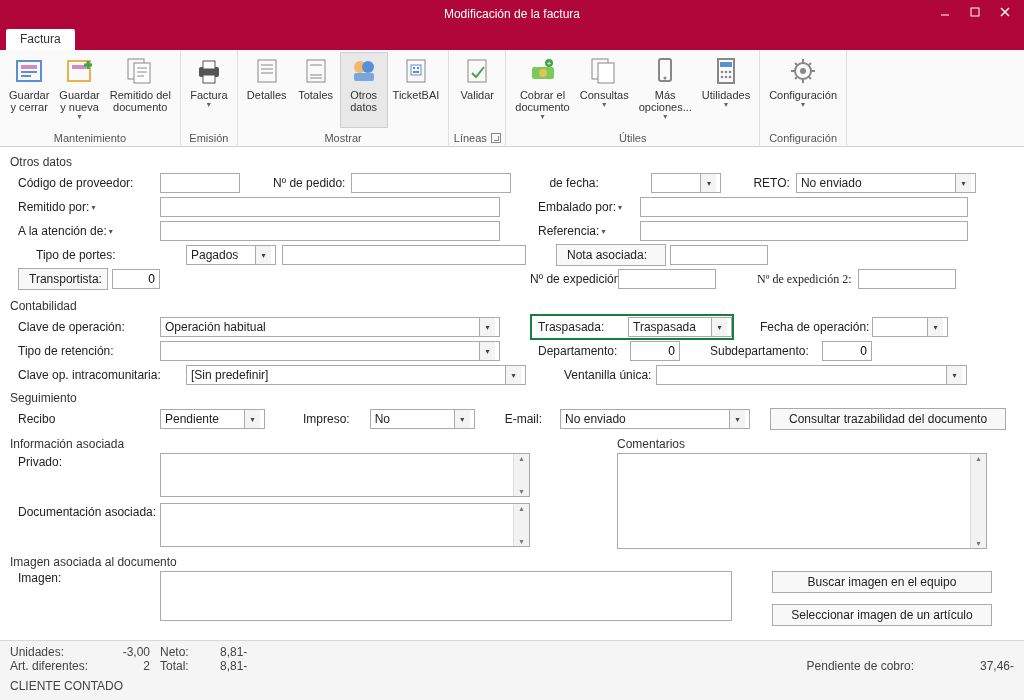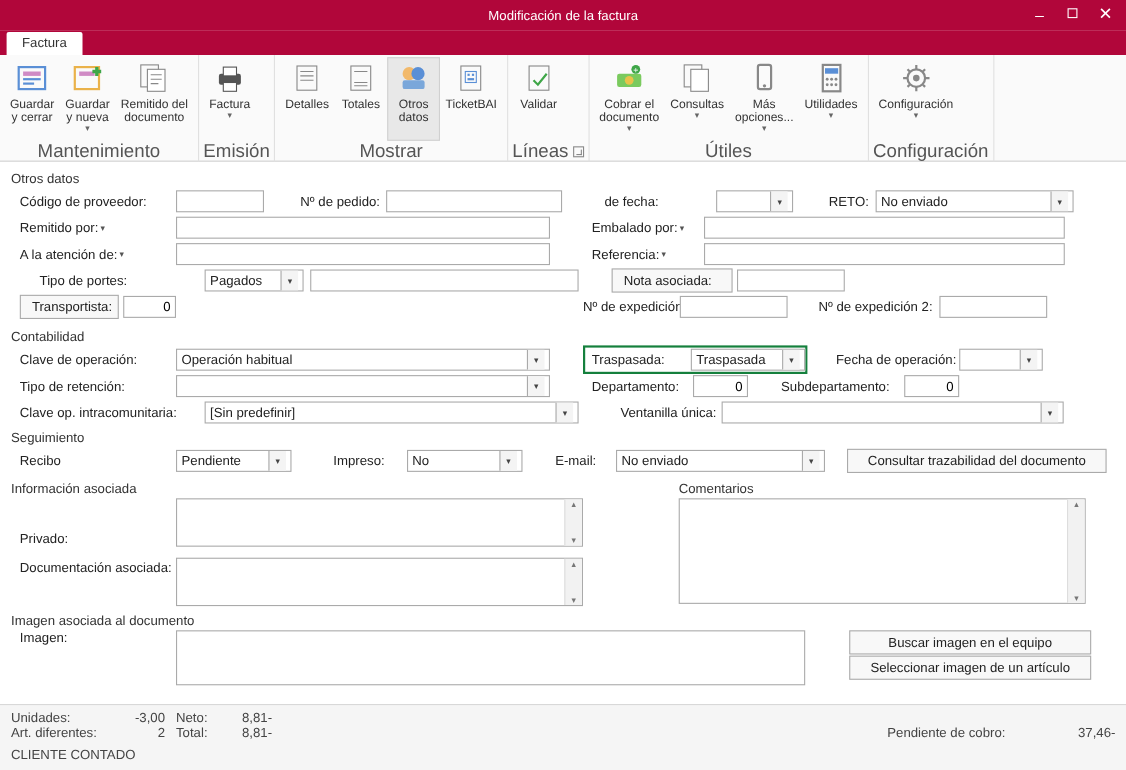--- a/index.html
+++ b/index.html
@@ -7,21 +7,21 @@
   .titlebar { background:#b1063a; height:28px; color:#fff; display:flex; align-items:center; position:relative; }
   .titlebar .title { position:absolute; left:0; right:0; text-align:center; font-size:12px; }
   .winbtns { position:absolute; right:4px; top:0; display:flex; gap:0; }
   .winbtn { width:30px; height:24px; display:flex; align-items:center; justify-content:center; color:#fff; font-size:12px; }
   .winbtn svg { stroke:#fff; }
   .tabrow { background:#b1063a; height:22px; display:flex; align-items:flex-end; padding-left:6px; }
   .tab { background:#fff; color:#333; font-size:12px; padding:3px 14px 4px 14px; border-top-left-radius:2px; border-top-right-radius:2px; }
   .ribbon { height:97px; border-bottom:1px solid #d0d0d0; display:flex; background:#fafafa; }
   .group { display:flex; flex-direction:column; border-right:1px solid #e0e0e0; height:97px; }
   .group-body { flex:1; display:flex; align-items:flex-start; padding:2px 4px 0 4px; }
-  .group-label { text-align:center; font-size:17px; color:#555; padding:0 4px 3px 4px; white-space:nowrap; display:flex; align-items:center; justify-content:center; gap:4px;}
+  .group-label { text-align:center; font-size:11px; color:#555; padding:0 4px 3px 4px; white-space:nowrap; display:flex; align-items:center; justify-content:center; gap:4px;}
   .rbtn { display:flex; flex-direction:column; align-items:center; justify-content:flex-start; padding:2px 4px; font-size:11px; color:#333; text-align:center; line-height:1.1; min-width:48px; height:76px; position:relative; border:1px solid transparent;}
   .rbtn.active { background:#e8e8e8; border:1px solid #d0d0d0;}
   .ricon { width:32px; height:32px; margin-bottom:2px; display:flex; align-items:center; justify-content:center;}
   .rbtn .drop { font-size:8px; color:#666; }
   .form-area { padding:4px 10px 0 10px; font-size:12px; color:#222; }
   .section-title { font-size:12px; color:#333; margin:4px 0 2px 0; }
   .row { display:flex; align-items:center; height:24px; }
   .lbl { display:inline-flex; align-items:center; height:20px; white-space:nowrap; padding-left:8px;}
   .lbl.sd::after { content:" ▾"; font-size:8px; color:#555; margin-left:2px;}
   input.tx, select.sel, .combo { height:20px; border:1px solid #aaa; background:#fff; font-size:12px; padding:0 4px; }
@@ -328,21 +328,21 @@
   </div>
 
   <div class="row">
     <div class="btn" style="margin-left:8px; width:90px; justify-content:flex-start;">
         <span>Transportista:</span>
       </div>
     <input class="tx" style="width: 48px; margin-left: 4px; text-align: right;" value="0">
     <span style="flex:0 0 340px;"></span>
     <span class="lbl" style="width:114px; padding-left:30px;">Nº de expedición 1:</span>
     <input class="tx" style="width: 98px; margin-left: 4px;">
-    <span class="lbl" style="margin-left:20px;">Nº de expedición 2:</span>
+    <span class="lbl" style="margin-left:33px;font-family:Liberation Serif, serif;">Nº de expedición 2:</span>
     <input class="tx" style="width: 98px; margin-left: 6px;">
   </div>
 
   <div class="section-title" style="margin-top:8px;">Contabilidad</div>
 
   <div class="row">
     <span class="lbl" style="width:150px;">Clave de operación:</span>
     <div class="combo" style="width:340px;">
         <span>Operación habitual</span>
         <span class="arrow">▾</span>
@@ -403,21 +403,21 @@
         <span>No enviado</span>
         <span class="arrow">▾</span>
       </div>
     <div class="btn" style="margin-left:20px; width:236px;">Consultar trazabilidad del documento</div>
   </div>
 
   <div style="display:flex; margin-top:2px;">
     <div style="flex:0 0 595px;">
       <div class="section-title">Información asociada</div>
       <div style="display:flex;">
-        <span class="lbl" style="width:150px; align-items:flex-start; padding-top:2px;margin-top:28px;">Privado:</span>
+        <span class="lbl" style="width:150px; align-items:flex-start; padding-top:2px;">Privado:</span>
         <div class="tarea-wrap" style="width:370px; height:44px;">
             <div class="sbar">
               <span>▴</span>
               <span>▾</span>
             </div>
           </div>
       </div>
       <div style="display:flex; margin-top:6px;">
         <span class="lbl" style="width:150px; align-items:flex-start; padding-top:2px;">Documentación asociada:</span>
         <div class="tarea-wrap" style="width:370px; height:44px;">
@@ -436,21 +436,21 @@
             <span>▾</span>
           </div>
         </div>
     </div>
   </div>
 
   <div class="section-title" style="margin-top:6px;">Imagen asociada al documento</div>
   <div style="display:flex;">
     <span class="lbl" style="width:150px; align-items:flex-start; height:auto;">Imagen:</span>
     <div style="width:572px; height:50px; border:1px solid #aaa;"></div>
-    <div style="margin-left:40px; display:flex; flex-direction:column; gap:1px;">
+    <div style="margin-left:40px; display:flex; flex-direction:column; gap:11px;">
       <div class="btn" style="width:220px;">Buscar imagen en el equipo</div>
       <div class="btn" style="width:220px;">Seleccionar imagen de un artículo</div>
     </div>
   </div>
 
 </div>
 
 <div class="footer">
   <div class="line">
     <span style="width:80px;">Unidades:</span>

